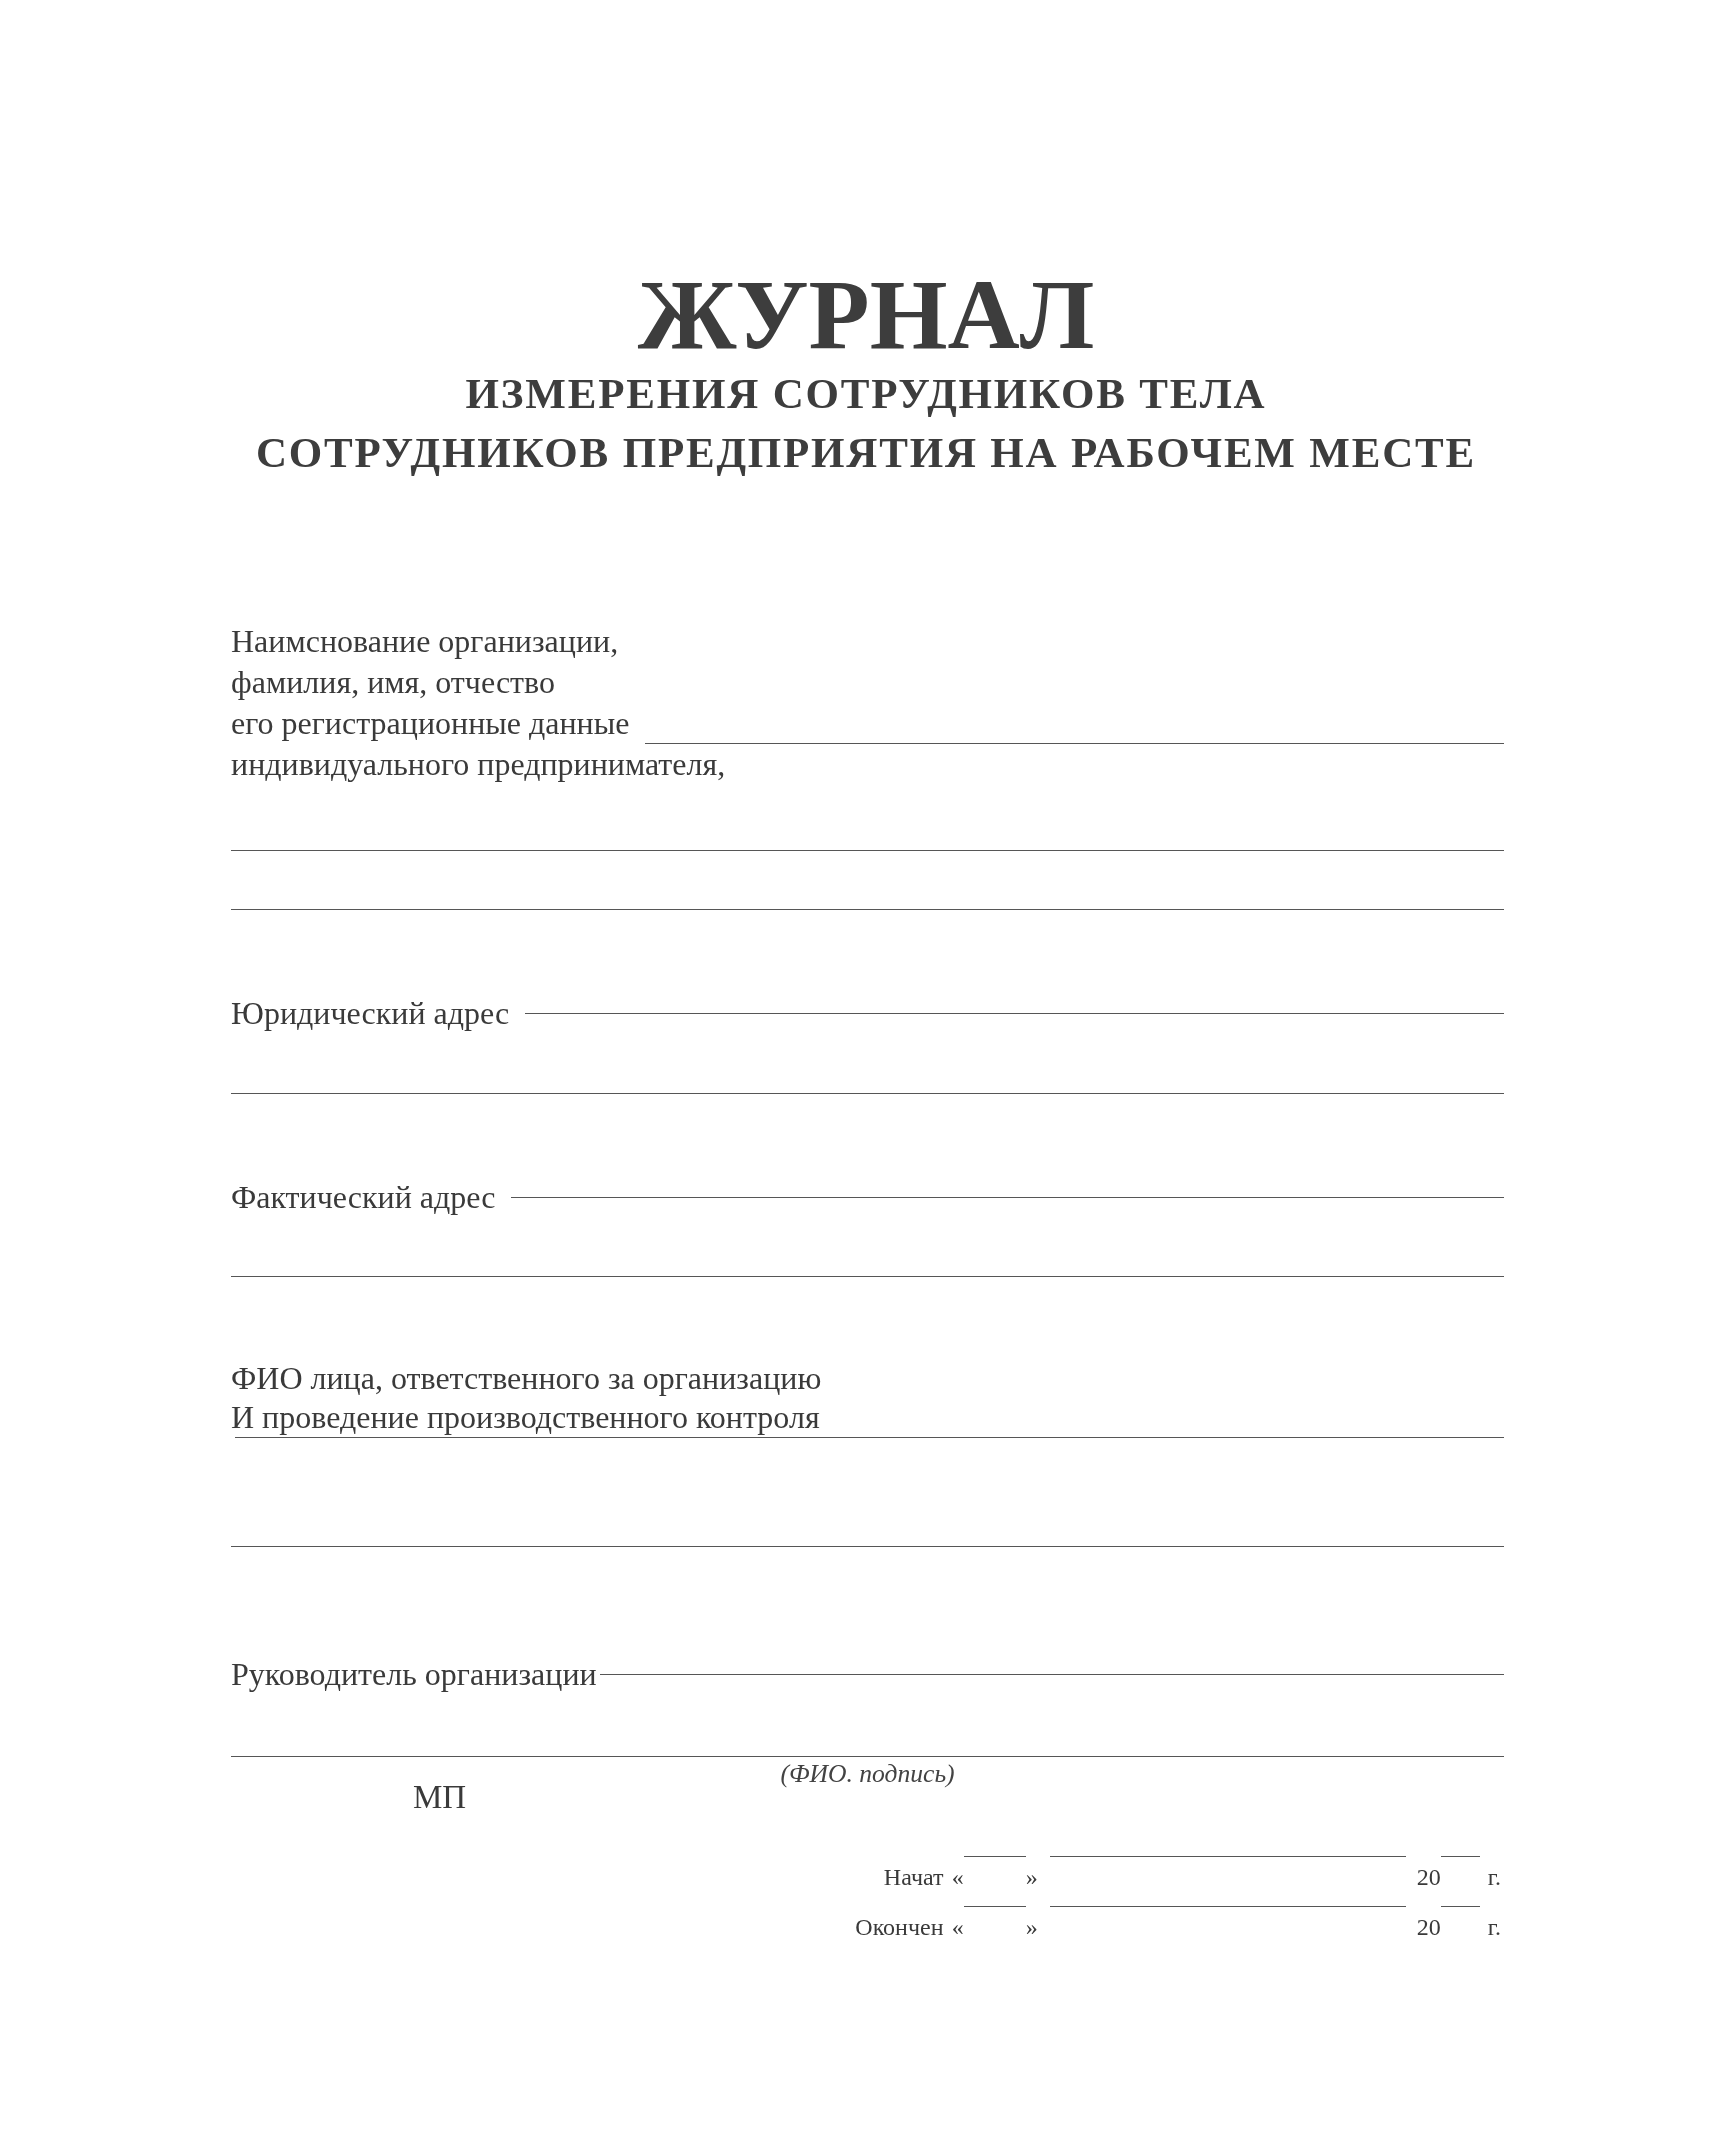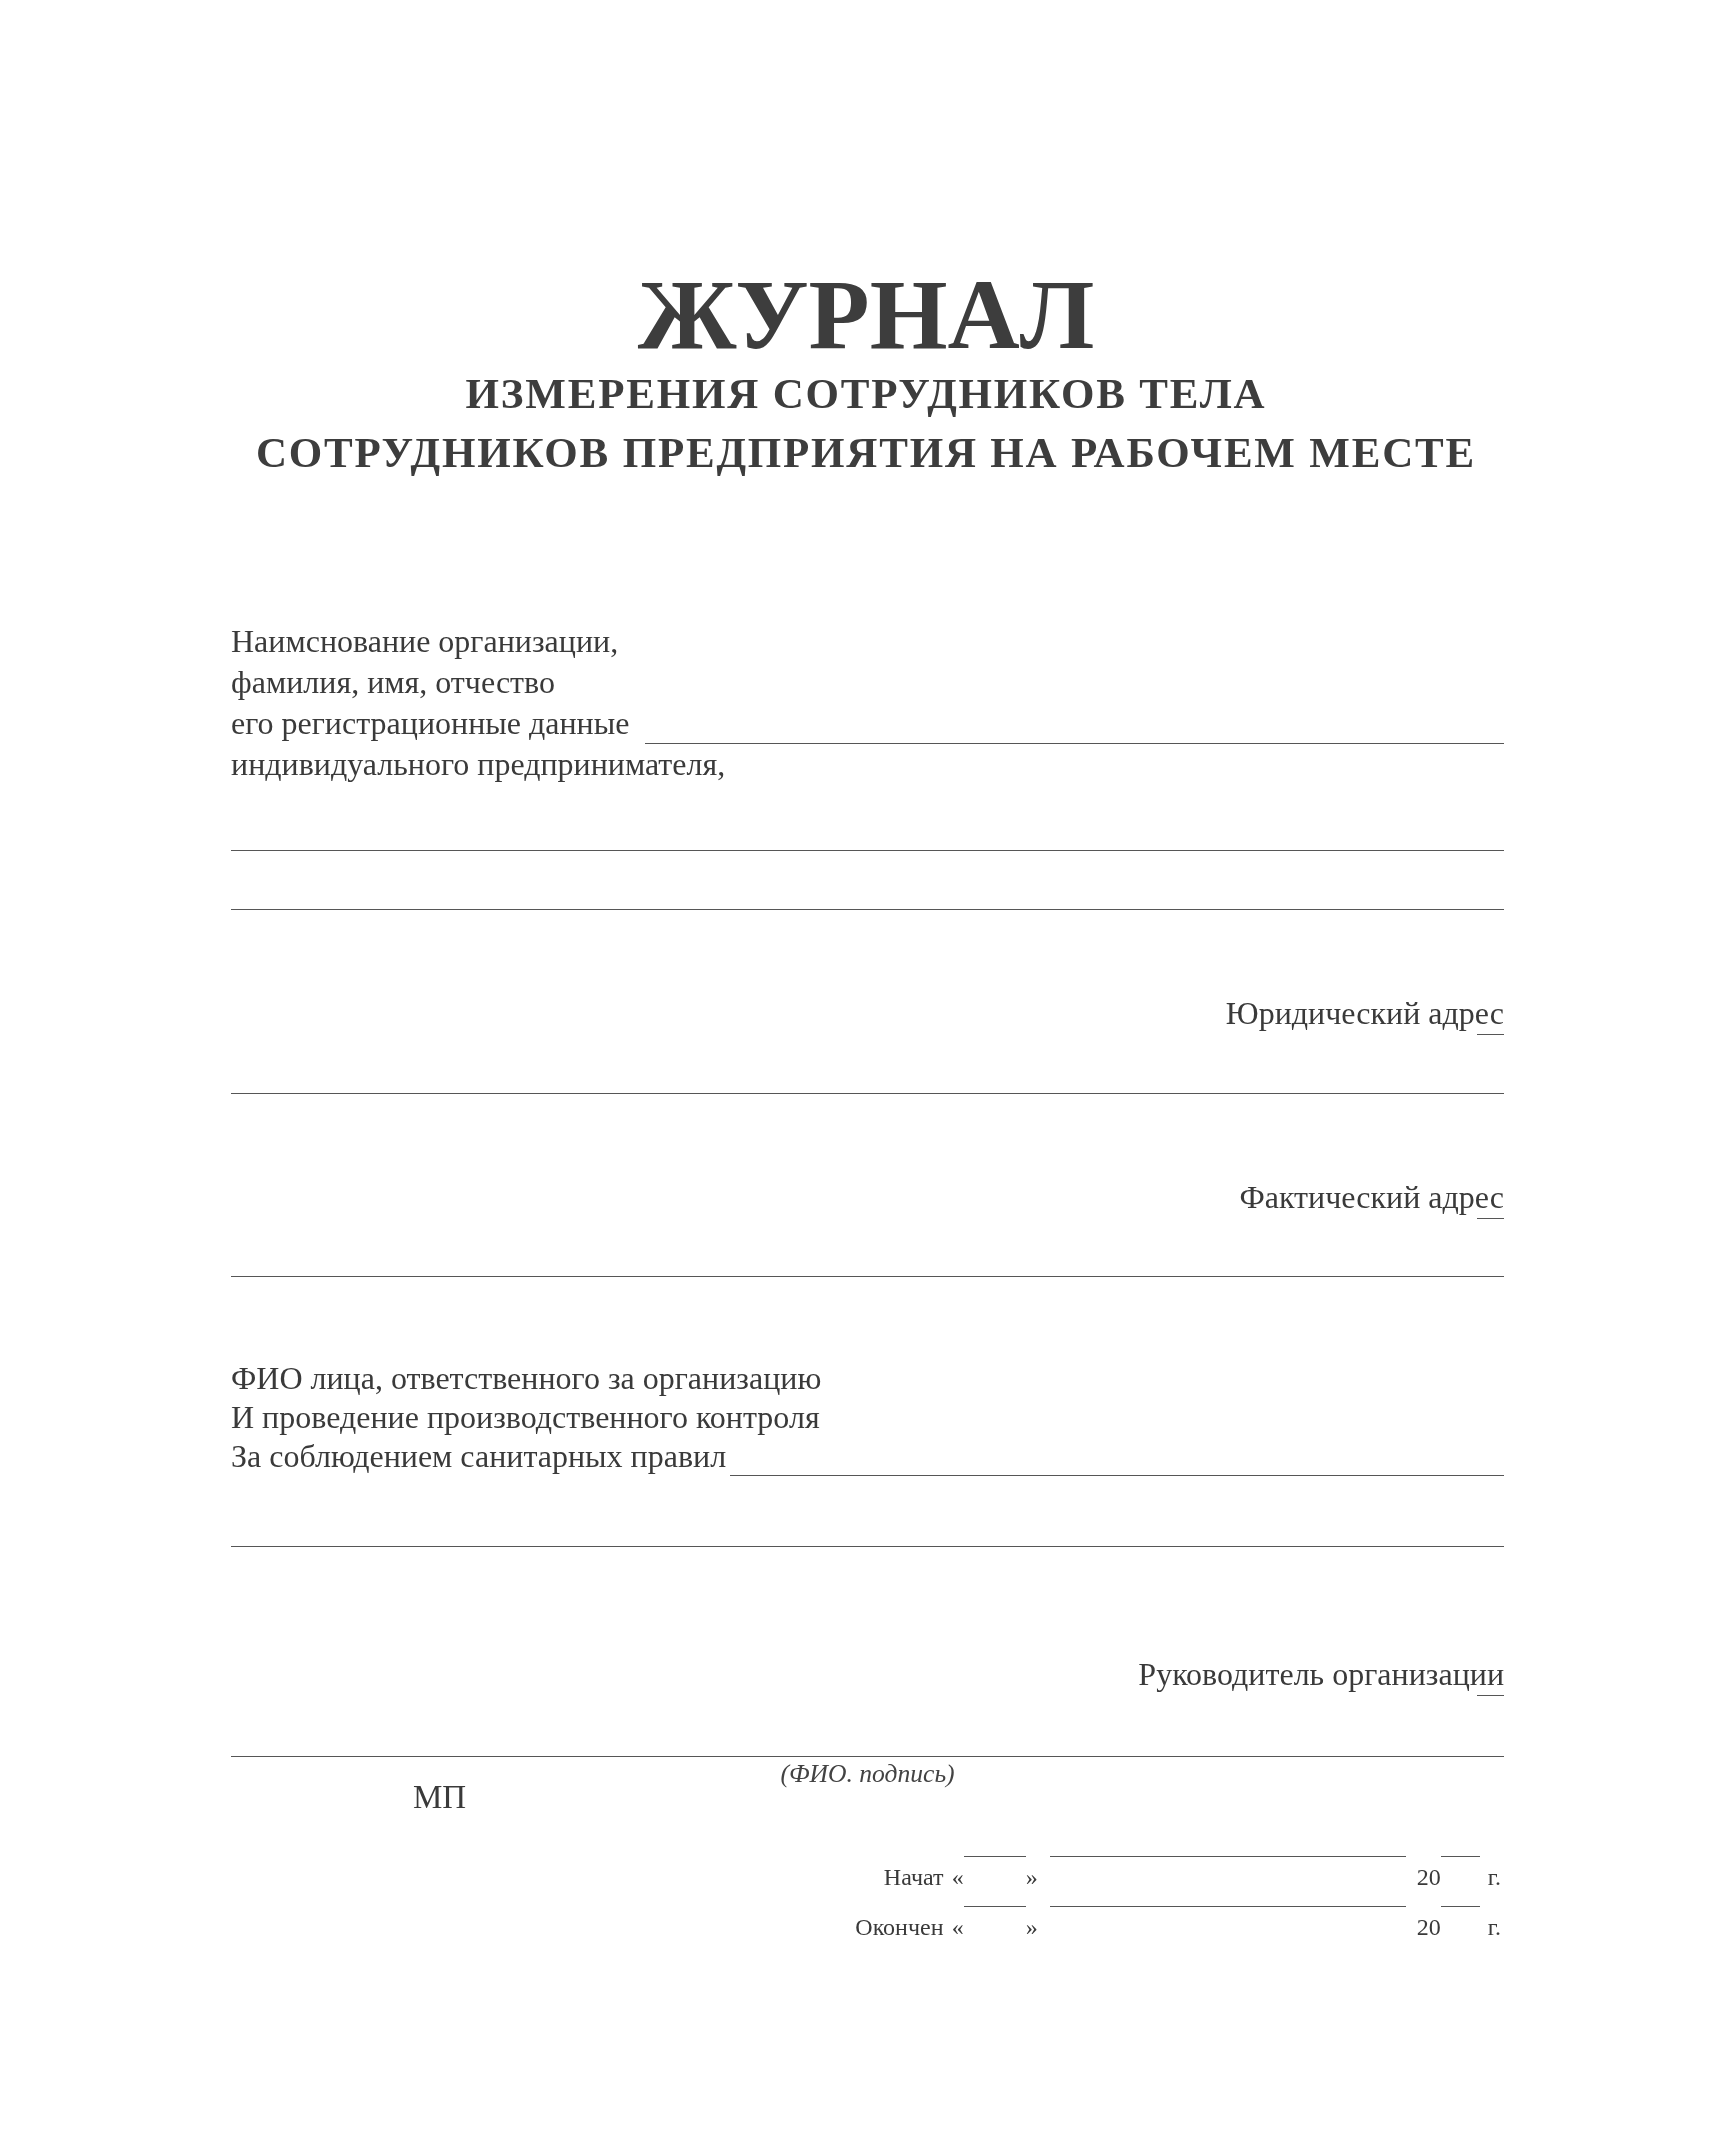--- a/index.html
+++ b/index.html
@@ -46,21 +46,21 @@
     border-bottom: 1.8px solid #565656;
     min-width: 27.4px;
   }
   .fill.gap { margin-left: 15.5px; }
   .fill.nogap { margin-left: 3.7px; }
 
   .field-row {
     position: absolute; left: 231px; right: 228px;
     height: 42px; line-height: 42px;
     font-size: 32px;
-    display: flex; align-items: flex-end; flex-direction: column;
+    display: flex; align-items: center;
   }
   .hr-line {
     position: absolute; left: 231px; right: 228px;
     height: 0; border-top: 1.8px solid #565656;
   }
   .sig-caption {
     position: absolute; left: 231px; right: 228px;
     top: 1760px;
     text-align: center;
     font-size: 25.6px;
@@ -119,21 +119,20 @@
   <div class="field-row" style="top:1176px;">
     <span class="label">Фактический адрес</span>
     <span class="fill gap"></span>
   </div>
   <div class="hr-line" style="top:1276px;"></div>
 
   <div class="text-block" style="top:1359px;">
     <div class="tb-line-tight">ФИО лица, ответственного за организацию</div>
     <div class="tb-line-tight">И проведение производственного контроля</div>
     <div class="tb-line-tight fill-row">
-      <span class="label">За соблюдением санитарных правил</span>
       <span class="fill nogap"></span>
     </div>
   </div>
   <div class="hr-line" style="top:1546px;"></div>
 
   <div class="field-row" style="top:1653px;">
     <span class="label">Руководитель организации</span>
     <span class="fill nogap"></span>
   </div>
   <div class="hr-line" style="top:1756px;"></div>

